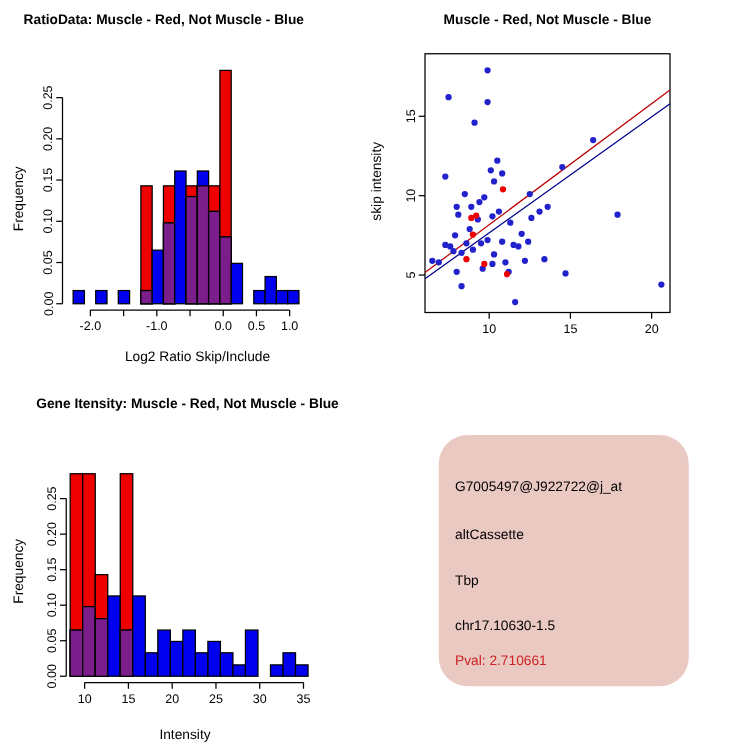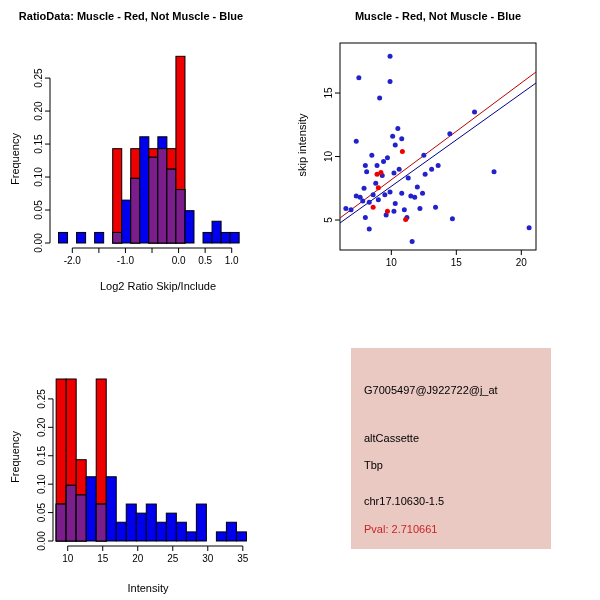--- a/index.html
+++ b/index.html
@@ -173,20 +173,21 @@
           <circle cx="89.0424403183024" cy="174.3116564417178" r="2.5" fill="#EE0000"></circle>
           <circle cx="90.342175066313" cy="187.64601226993864" r="2.5" fill="#EE0000"></circle>
           <circle cx="85.14323607427056" cy="207.33006134969327" r="2.5" fill="#EE0000"></circle>
           <circle cx="99.44031830238727" cy="211.1398773006135" r="2.5" fill="#EE0000"></circle>
           <circle cx="117.63660477453581" cy="219.39447852760736" r="2.5" fill="#EE0000"></circle>
         </g>
       </svg>
   </div>
 
   <div class="panel" style="left:0;top:300px">
+    <div class="chart-title" style="left:0;top:17px;width:300px">Gene Itensity: Muscle - Red, Not Muscle - Blue</div>
     <div class="axis-label ylab" style="left:-45px;top:151px">Frequency</div>
     <div class="axis-label" style="left:-2px;top:282px;width:300px">Intensity</div>
     <svg class="plot" width="300" height="300">
         <g>
           <rect x="56.15162454873646" y="79" width="10.01516245487364" height="162" fill="#EE0000" stroke="#000000" stroke-width="1"></rect>
           <rect x="56.15162454873646" y="204.05263157894737" width="10.01516245487364" height="36.94736842105263" fill="#0000EE" stroke="#000000" stroke-width="1"></rect>
           <rect x="56.15162454873646" y="204.05263157894737" width="10.01516245487364" height="36.94736842105263" fill="#7B1E8C" stroke="#000000" stroke-width="1"></rect>
           <rect x="66.1667870036101" y="79" width="10.015162454873646" height="162" fill="#EE0000" stroke="#000000" stroke-width="1"></rect>
           <rect x="66.1667870036101" y="185.29473684210524" width="10.015162454873646" height="55.70526315789476" fill="#0000EE" stroke="#000000" stroke-width="1"></rect>
           <rect x="66.1667870036101" y="185.29473684210524" width="10.015162454873646" height="55.70526315789476" fill="#7B1E8C" stroke="#000000" stroke-width="1"></rect>
@@ -238,22 +239,22 @@
           <text x="172.76173285198556" y="262" text-anchor="middle">25</text>
           <line x1="207.77978339350182" y1="246" x2="207.77978339350182" y2="251" stroke="#000000"></line>
           <text x="207.77978339350182" y="262" text-anchor="middle">30</text>
           <line x1="242.79783393501805" y1="246" x2="242.79783393501805" y2="251" stroke="#000000"></line>
           <text x="242.79783393501805" y="262" text-anchor="middle">35</text>
         </g>
       </svg>
   </div>
 
   <div class="panel" style="left:300px;top:300px">
-    <div class="info-panel" style="background: rgb(235, 201, 195);">
+    <div class="info-panel" style="background: rgb(235, 201, 195); border-radius: 23px;">
       <div class="info-line" style="top:36px">G7005497@J922722@j_at</div>
-      <div class="info-line" style="top:84px">altCassette</div>
+      <div class="info-line" style="top:74px">altCassette</div>
       <div class="info-line" style="top:111px">Tbp</div>
       <div class="info-line" style="top:147px">chr17.10630-1.5</div>
       <div class="info-line" style="top: 175px; color: rgb(204, 34, 34);">Pval: 2.710661</div>
     </div>
   </div>
 
 </div>
 
 </body></html>

